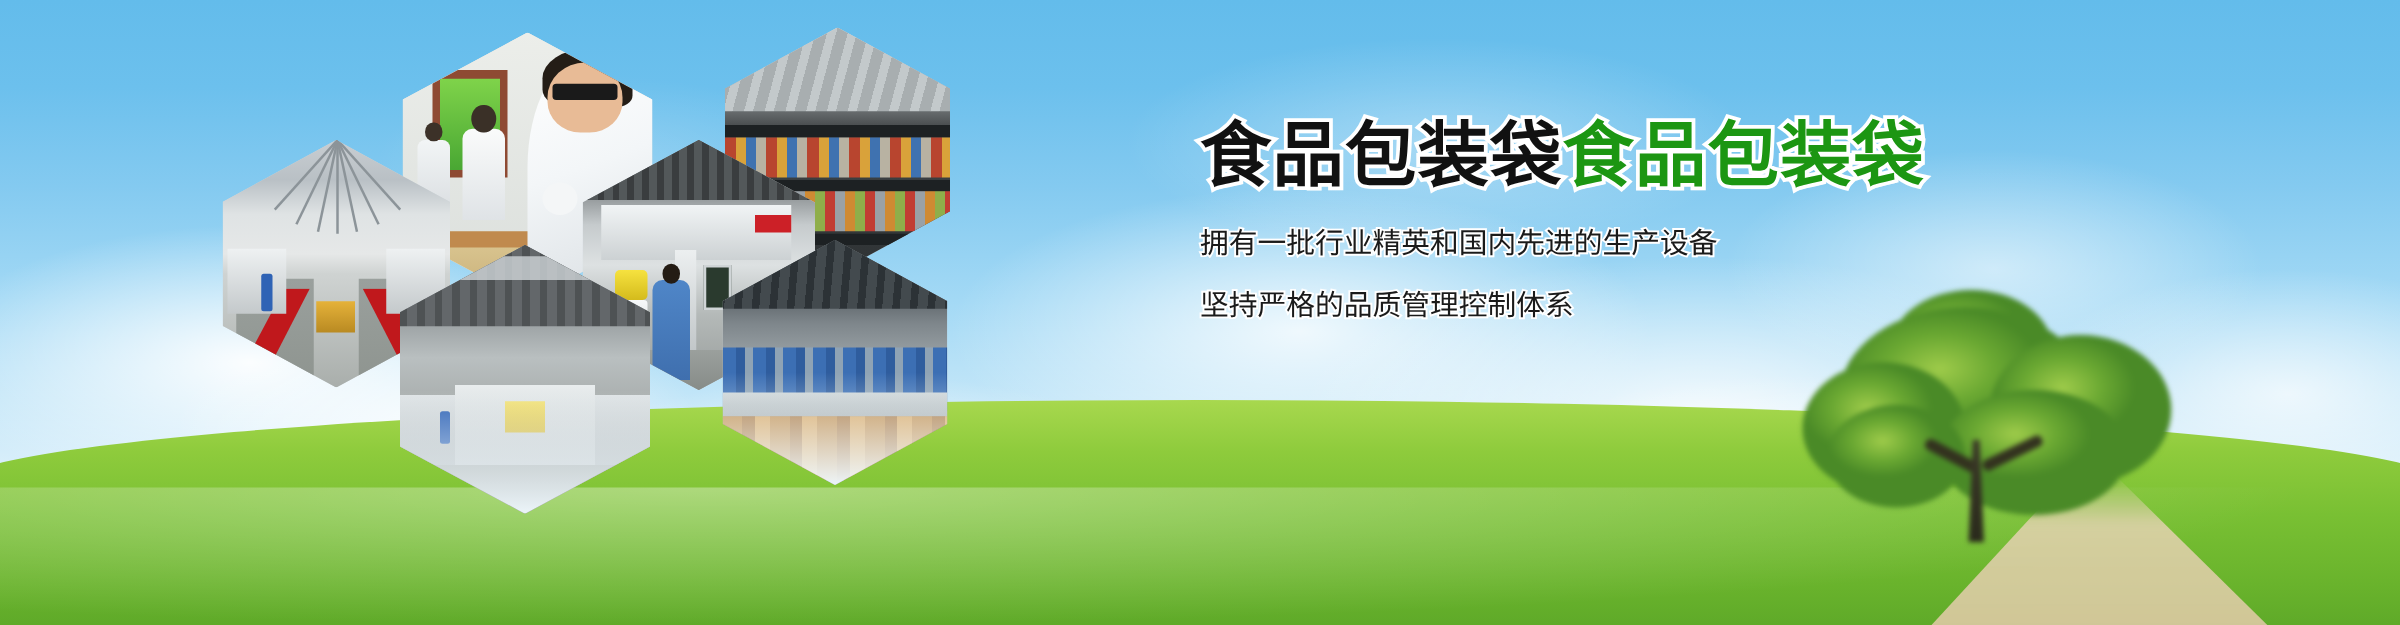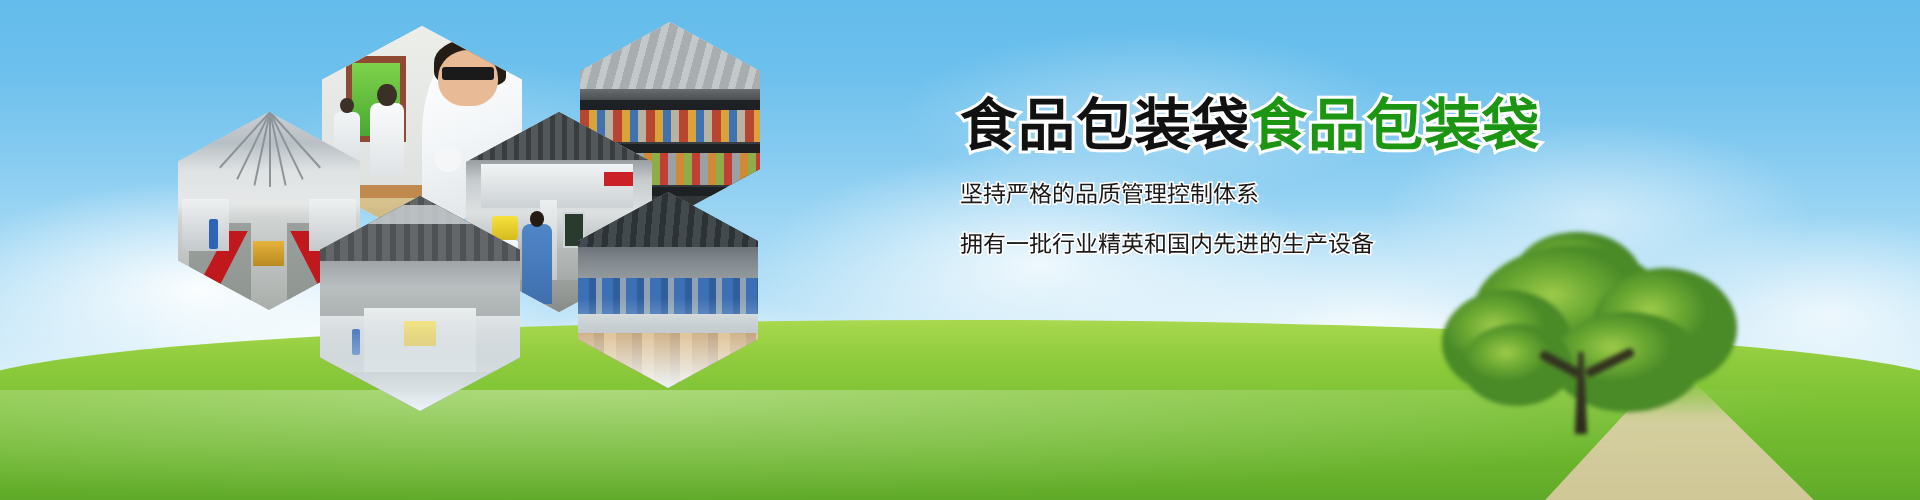--- a/index.html
+++ b/index.html
@@ -380,19 +380,19 @@
       </div>
     </div>
 
   </div>
 
   <div class="copy">
 
     <h1 class="headline"><span class="hl-black">食品包装袋</span><span class="hl-green">食品包装袋</span></h1>
 
     <ul class="sublist">
+      <li class="subline">拥有一批行业精英和国内先进的生产设备</li>
       <li class="subline">坚持严格的品质管理控制体系</li>
-      <li class="subline">拥有一批行业精英和国内先进的生产设备</li>
     </ul>
 
   </div>
 
 </div>
 
 </body></html>

